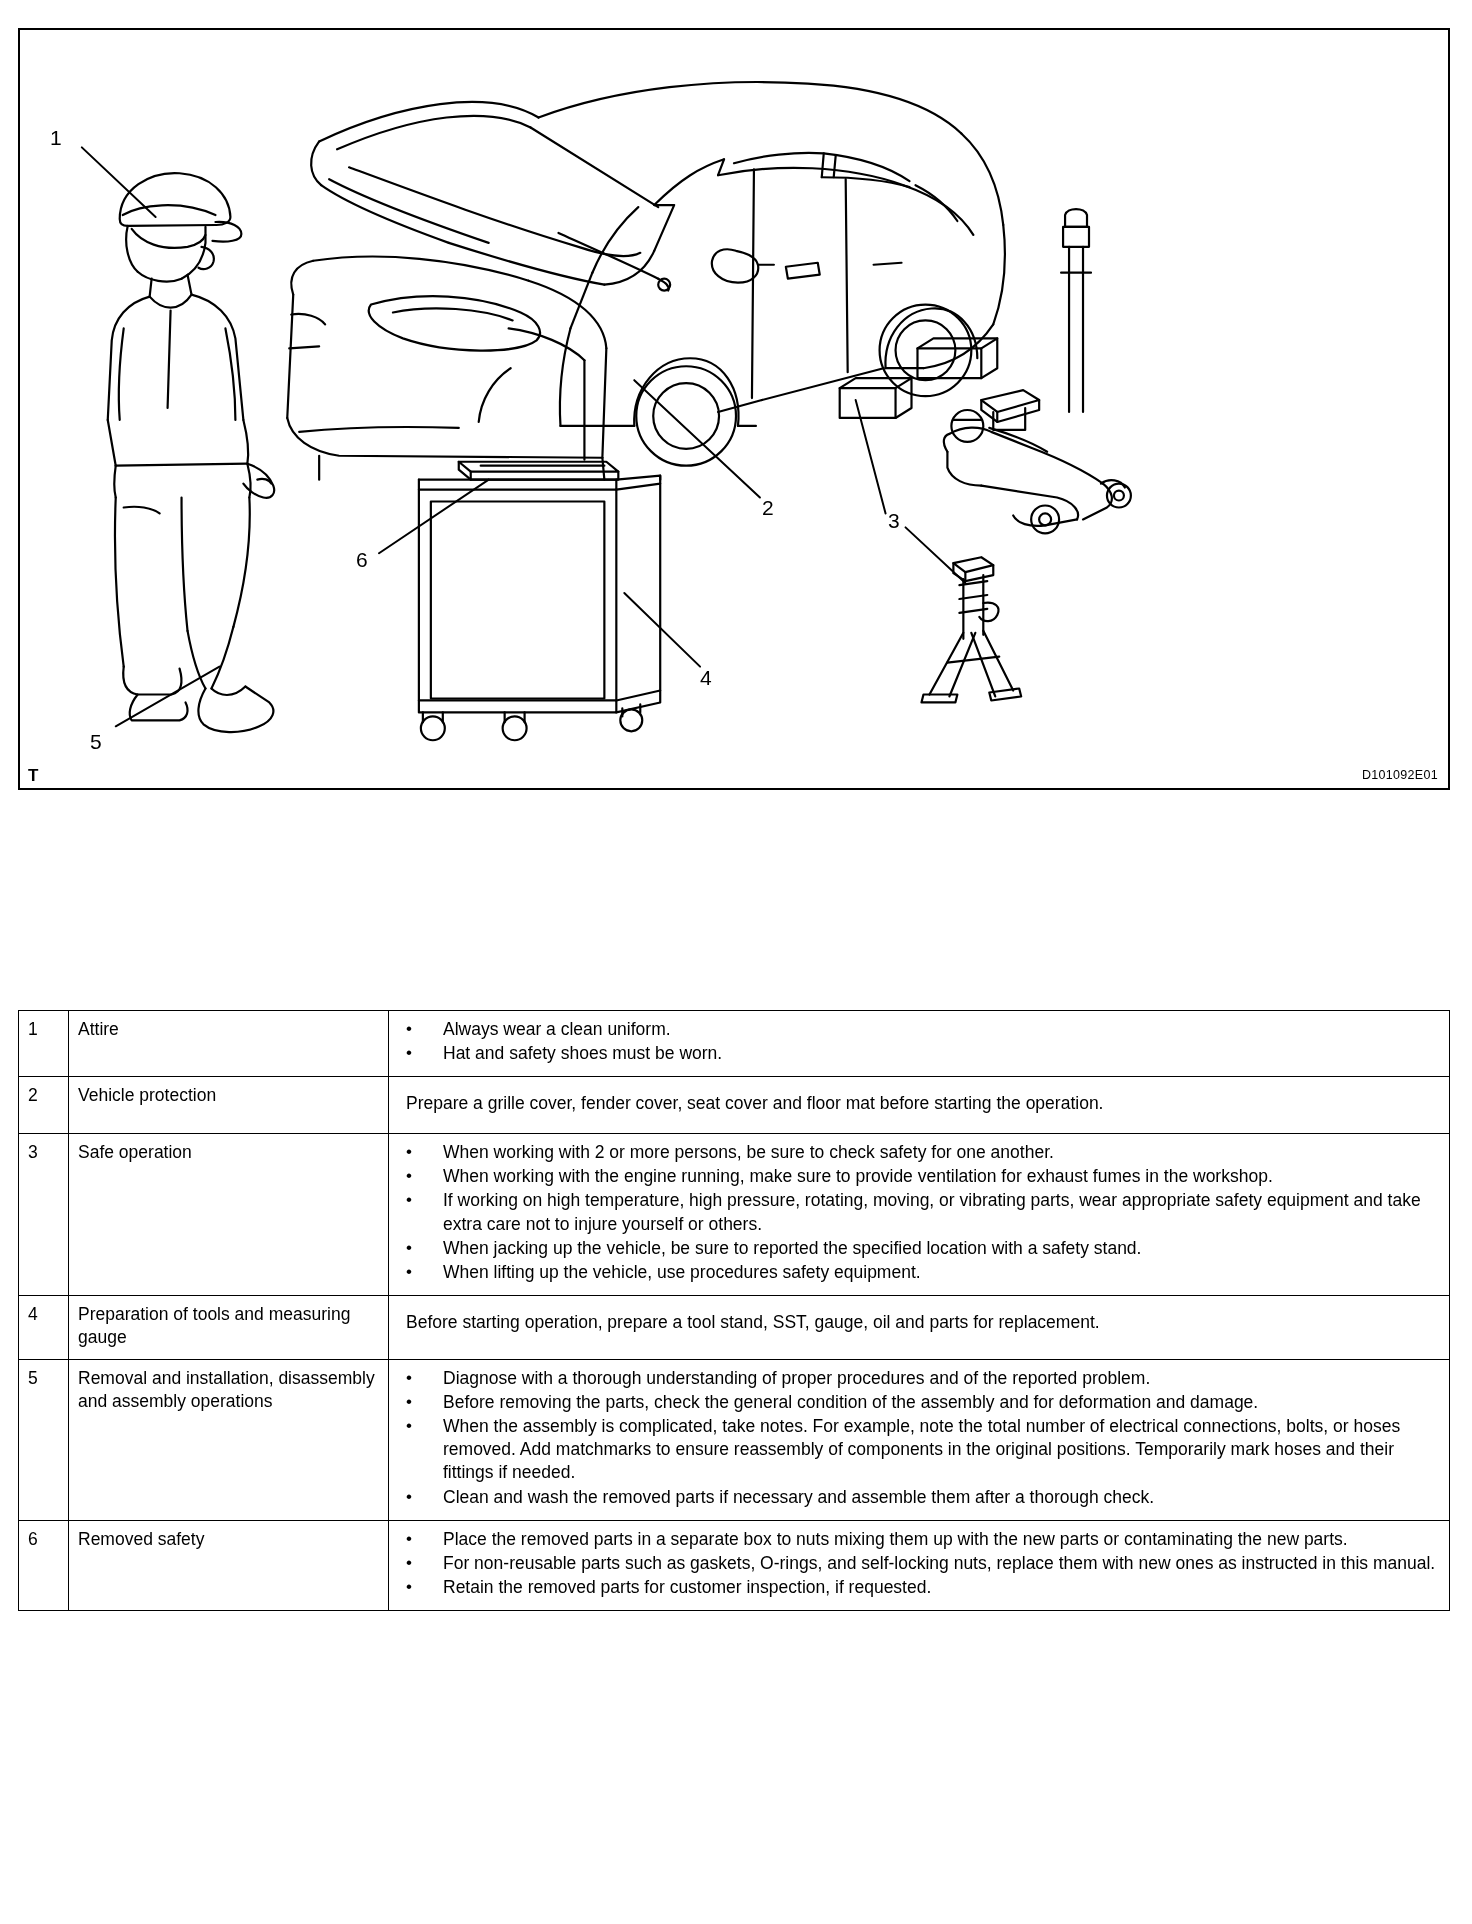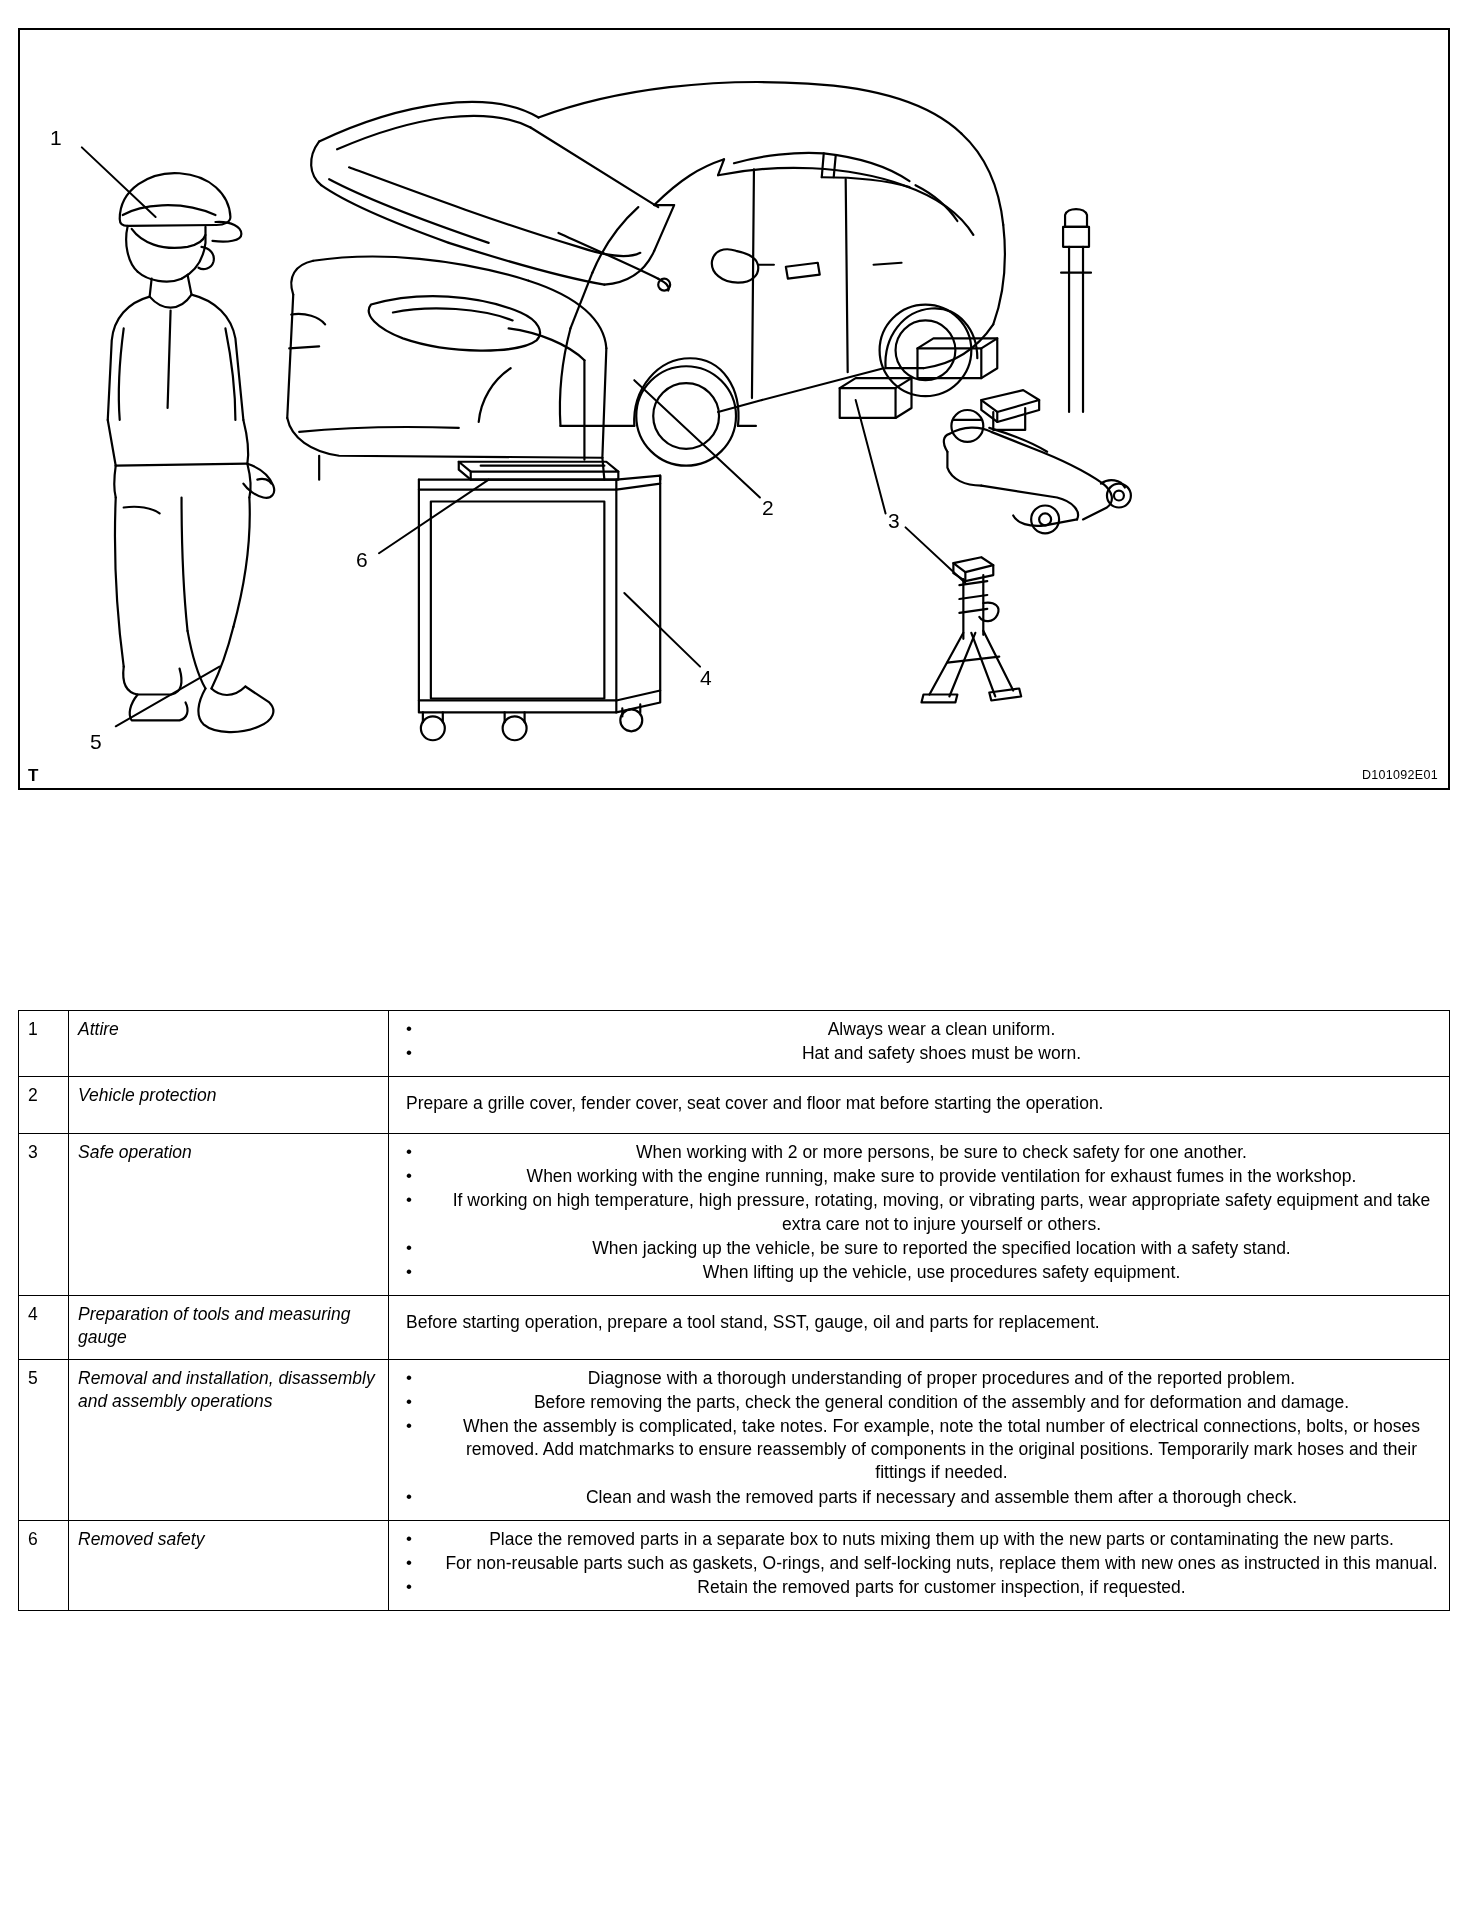--- a/index.html
+++ b/index.html
@@ -80,35 +80,33 @@
   .col-num { width: 50px; }
   .col-title-cell { width: 320px; }
   .col-desc { }
 
   .num-cell {
     font-size: 17px;
     padding-left: 9px;
   }
   .title-cell {
     padding-left: 14px;
-    font-style: italic;
   }
   .desc-cell {
     padding-left: 12px;
   }
   ul.bullets {
     margin: 0;
     padding: 0;
     list-style: none;
   }
   ul.bullets li {
     position: relative;
     padding-left: 45px;
     margin-bottom: 1px;
-    text-align: center;
   }
   ul.bullets li:before {
     content: "\2022";
     position: absolute;
     left: 8px;
     top: 0;
     font-size: 17px;
   }
   p.plain {
     margin: 8px;

